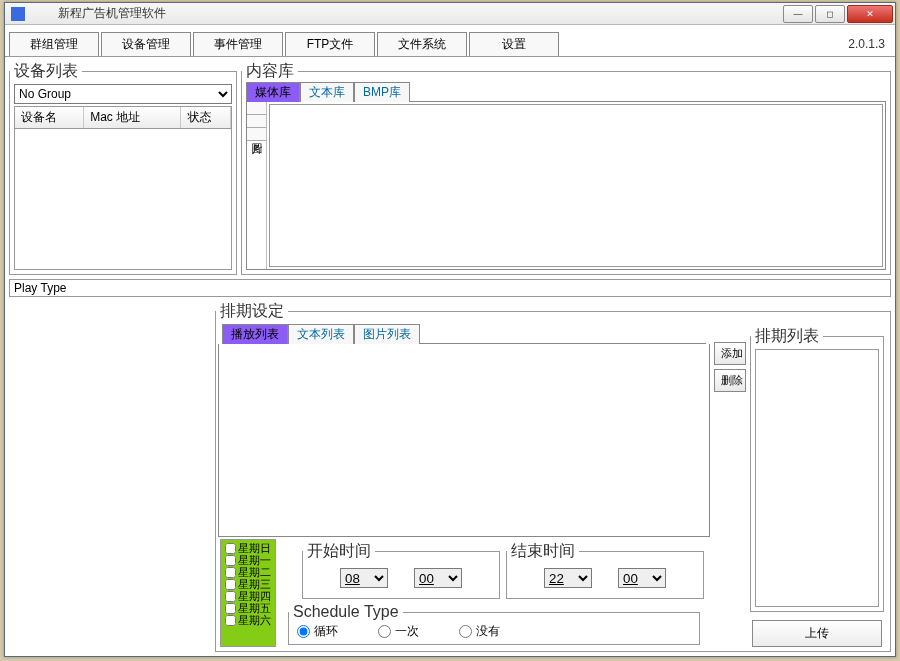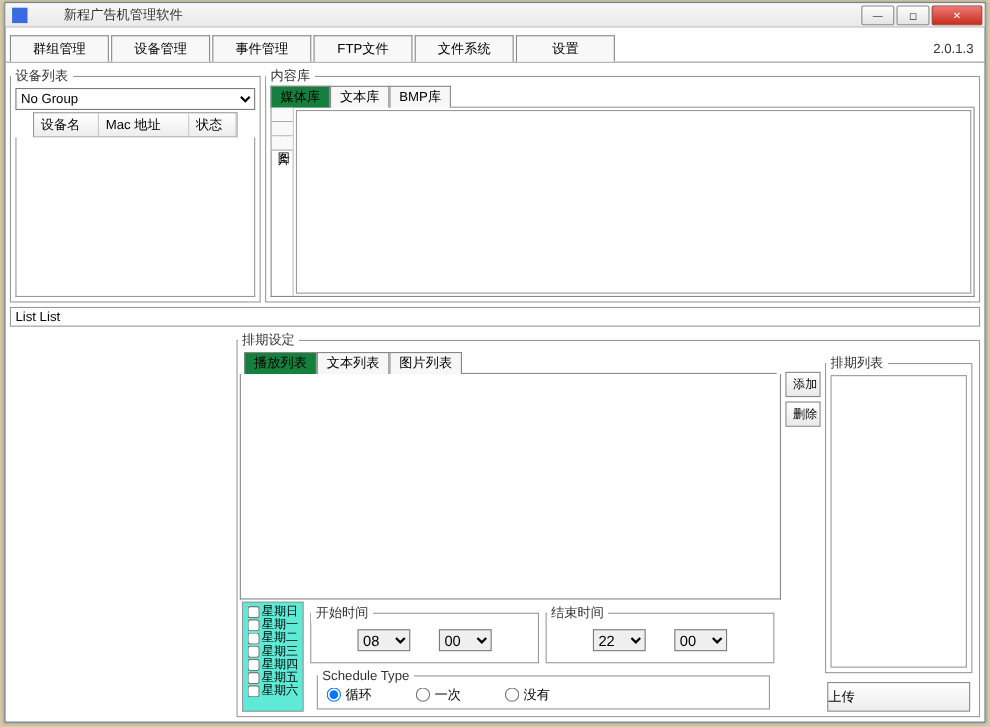--- a/index.html
+++ b/index.html
@@ -76,55 +76,55 @@
     
     .body-area { flex:1; display:flex; flex-direction:column; padding:2px; overflow:hidden; }
     .upper { display:flex; height:218px; }
     fieldset {
       border: 1px solid #999;
       margin: 2px;
       padding: 0;
       position: relative;
     }
     fieldset > legend, .legend {
-      font-size: 12px; padding: 0 4px; color:#333;
+      font-size: 16px; padding: 0 4px; color:#333;
     }
     .device-list-panel { width: 228px; display:flex; flex-direction:column; }
     .group-select {
       display:flex; margin: 2px 4px;
     }
     .group-select select {
       flex:1; font-size:12px; height:20px;
       border:1px solid #7a7a7a; background:#fff;
     }
     .device-table-head {
-      display:flex; border:1px solid #999; margin: 0 20px;
+      display:flex; border:1px solid #999; margin: 0 4px;
       background: linear-gradient(#fff,#ececec);
     }
     .device-table-head div {
       border-right:1px solid #c9c9c9;
       padding:2px 6px; font-size:12px;
     }
     .col-name{flex:2;} .col-mac{flex:3;} .col-state{flex:1.3; border-right:none;}
     .device-table-body {
       flex:1; margin:0 4px 4px 4px; border:1px solid #999; border-top:none;
       background:#fff;
     }
     .content-lib { flex:1; display:flex; flex-direction:column; }
     .tabstrip {
       display:flex; margin: 0 4px;
     }
     .tab {
       border:1px solid #888; border-bottom:none;
       padding:1px 8px; margin-right:0;
-      background:#15803d;
+      background:#8b5cf6;
       font-size:12px;
       cursor:pointer;
     }
-    .tab.inactive { background:#f7f7f7; color:#000000; }
+    .tab.inactive { background:#f7f7f7; color:#0369a1; }
     .tabstrip .baseline { flex:1; border-bottom:1px solid #888; }
     .lib-body {
       flex:1; display:flex; margin:0 4px 4px 4px;
       border:1px solid #888; border-top:none;
       background:#fff;
     }
     .vtabs { width:20px; display:flex; flex-direction:column; border-right:1px solid #bbb; }
     .vtab {
       writing-mode: vertical-rl;
       text-orientation: upright;
@@ -157,32 +157,32 @@
       margin:2px; padding:3px 2px; text-align:right; cursor:pointer;
       font-size:11px;
     }
     .sched-right {
       width:138px; margin:2px 4px 2px 0; display:flex; flex-direction:column;
     }
     .sched-right fieldset { flex:1; }
     .sched-right .list-body { background:#fff; border:1px solid #999; margin:2px 4px 4px 4px; height: calc(100% - 10px); }
     .upload-btn {
       border:1px solid #888; background:linear-gradient(#fff,#ececec);
-      margin:6px 4px 2px 4px; padding:4px 0; text-align:left; cursor:pointer;
+      margin:6px 4px 2px 4px; padding:4px 0; text-align:center; cursor:pointer;
     }
     
     .bottom-controls { display:flex; margin:2px; }
     .weekdays {
       border:1px solid #999; padding:2px 4px; margin-right:4px;
-      background:#5eead4;
+      background:#84cc16;
     }
     .weekdays label { display:flex; align-items:center; font-size:11px; line-height:12px; }
     .weekdays input { margin-right:2px; width:11px; height:11px; }
     .time-fs { flex:1; margin-right:4px; padding-bottom:4px; }
-    .time-fs .row { display:flex; align-items:flex-end; justify-content:center; padding:6px 0; gap:26px; }
+    .time-fs .row { display:flex; align-items:flex-end; justify-content:center; padding:6px 0; gap:26px;text-decoration:underline; }
     .time-fs select {
       width:48px; height:20px; border:1px solid #7a7a7a;
     }
     .schedule-type { margin:2px 8px 2px 8px; }
     .schedule-type .row { display:flex; gap:40px; padding:2px 8px 4px 8px; align-items:center; }
     .schedule-type label { display:flex; align-items:center; gap:4px; }
   </style>
 </head>
 <body>
 
@@ -237,21 +237,21 @@
           <div class="vtabs">
             <div class="vtab">视频</div>
             <div class="vtab">报纸</div>
             <div class="vtab">图片</div>
           </div>
           <div class="lib-canvas"></div>
         </div>
       </fieldset>
     </div>
 
-    <div class="playlist-sep">List List</div>
+    <div class="playlist-sep">Play Type</div>
 
     <div class="lower">
       <div class="lower-left-spacer"></div>
 
       <fieldset class="schedule-panel">
         <legend>排期设定</legend>
 
         <div class="sched-tabs-wrap">
           <div class="sched-left">
             <div class="tabstrip sched-tabstrip">
@@ -288,21 +288,21 @@
                     <input type="checkbox" style="">
                     <span>星期五</span>
                   </label>
                 <label>
                     <input type="checkbox" style="">
                     <span>星期六</span>
                   </label>
               </div>
 
               <div style="flex:1; display:flex; flex-direction:column;">
-                <div style="display:flex;">
+                <div style="display:flex;margin-left:20px;">
                   <fieldset class="time-fs">
                     <legend>开始时间</legend>
                     <div class="row">
                       <select><option>08</option></select>
                       <select><option>00</option></select>
                     </div>
                   </fieldset>
                   <fieldset class="time-fs">
                     <legend>结束时间</legend>
                     <div class="row">

